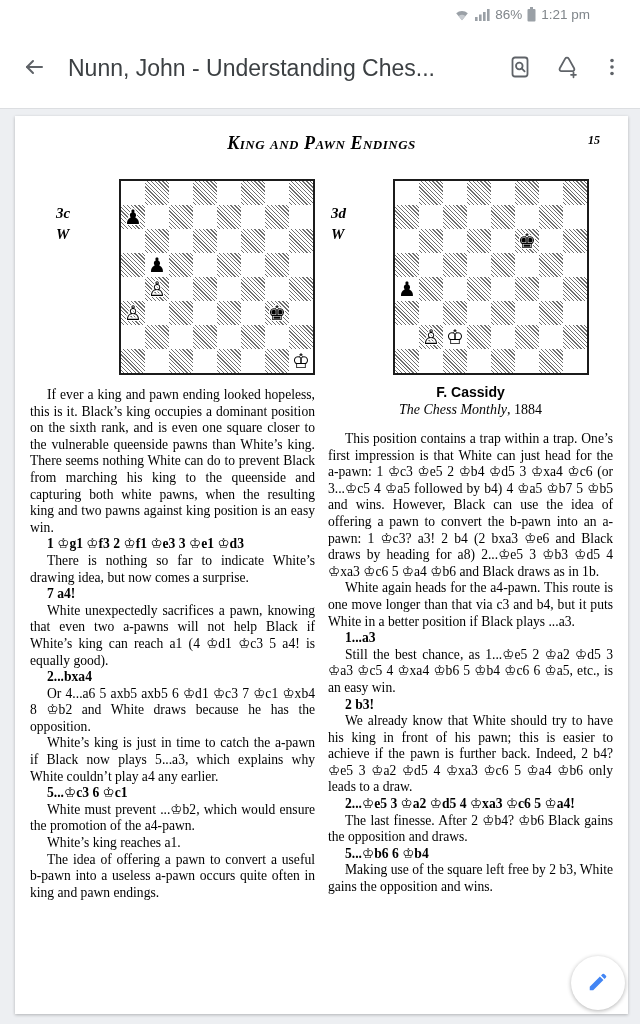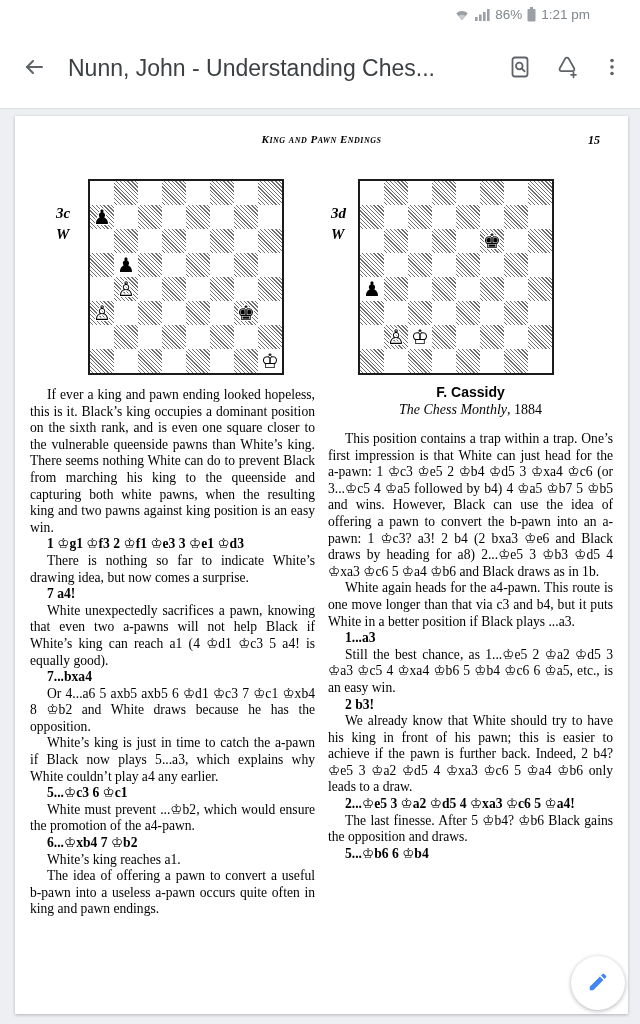--- a/index.html
+++ b/index.html
@@ -24,30 +24,30 @@
 
   
   .content-bg{position:absolute;top:108px;left:0;right:0;bottom:0;background:#edeff2;
               border-top:1px solid #dcdee1;}
   .page{position:absolute;top:7px;left:15px;width:613px;height:898px;background:#ffffff;
         box-shadow:0 1px 3px rgba(0,0,0,.25);overflow:hidden;
         font-family:"Liberation Serif","DejaVu Sans",serif;color:#000;}
 
   .page-header{position:relative;margin-top:17px;height:22px;}
   .page-header .chapter{position:absolute;left:0;right:0;text-align:center;
-        font-style:italic;font-weight:bold;font-variant:small-caps;font-size:11px;
+        font-style:italic;font-weight:bold;font-variant:small-caps;font-size:18px;
         letter-spacing:.5px;}
   .page-header .pagenum{position:absolute;right:28px;top:0;font-style:italic;
         font-weight:bold;font-size:12px;}
 
   .columns{display:flex;gap:13px;padding:0 15px;}
   .column{width:285px;}
 
   
-  .diagram-block{display:flex;margin-top:24px;}
+  .diagram-block{display:flex;margin-top:24px;gap:35px;}
   .diagram-label{font-style:italic;font-weight:bold;font-size:15px;line-height:21px;
                  padding-top:24px;}
   .col-left .diagram-label{width:58px;padding-left:26px;box-sizing:border-box;}
   .col-right .diagram-label{width:30px;padding-left:3px;box-sizing:border-box;}
   .board{display:grid;grid-template-columns:repeat(8,24px);grid-auto-rows:24px;
          border:2px solid #1b1b1b;width:192px;background:#fff;}
   .sq{position:relative;}
   .sq.dark{background:repeating-linear-gradient(45deg,#ffffff 0 1.8px,#6f6f6f 1.8px 2.7px);}
   .piece{display:block;width:24px;height:24px;font-family:"DejaVu Sans",sans-serif;
          font-size:20px;line-height:24px;text-align:center;color:#000;
@@ -235,26 +235,25 @@
                   <span class="piece">♔</span>
                 </div>
               </div>
           </div>
           <div class="textflow">
               <p class="para">If ever a king and pawn ending looked hopeless, this is it. Black’s king occupies a dominant position on the sixth rank, and is even one square closer to the vulnerable queenside pawns than White’s king. There seems nothing White can do to prevent Black from marching his king to the queenside and capturing both white pawns, when the resulting king and two pawns against king position is an easy win.</p>
               <p class="move">1 ♔g1 ♔f3 2 ♔f1 ♔e3 3 ♔e1 ♔d3</p>
               <p class="para">There is nothing so far to indicate White’s drawing idea, but now comes a surprise.</p>
               <p class="move">7 a4!</p>
               <p class="para">White unexpectedly sacrifices a pawn, knowing that even two a-pawns will not help Black if White’s king can reach a1 (4 ♔d1 ♔c3 5 a4! is equally good).</p>
-              <p class="move">7...bxa4</p>
+              <p class="move">2...bxa4</p>
               <p class="para">Or 4...a6 5 axb5 axb5 6 ♔d1 ♔c3 7 ♔c1 ♔xb4 8 ♔b2 and White draws because he has the opposition.</p>
               <p class="para">White’s king is just in time to catch the a-pawn if Black now plays 5...a3, which explains why White couldn’t play a4 any earlier.</p>
               <p class="move">5...♔c3 6 ♔c1</p>
               <p class="para">White must prevent ...♔b2, which would ensure the promotion of the a4-pawn.</p>
-              <p class="move">6...♔xb4 7 ♔b2</p>
               <p class="para">White’s king reaches a1.</p>
               <p class="para">The idea of offering a pawn to convert a useful b-pawn into a useless a-pawn occurs quite often in king and pawn endings.</p>
             </div>
         </div>
 
         <div class="column col-right">
           <div class="diagram-block">
             <div class="diagram-label">
               <div>3d</div>
               <div>W</div>
@@ -339,22 +338,23 @@
             <div class="cap-src"><i>The Chess Monthly</i><span>, 1884</span></div>
           </div>
           <div class="textflow">
               <p class="para">This position contains a trap within a trap. One’s first impression is that White can just head for the a-pawn: 1 ♔c3 ♔e5 2 ♔b4 ♔d5 3 ♔xa4 ♔c6 (or 3...♔c5 4 ♔a5 followed by b4) 4 ♔a5 ♔b7 5 ♔b5 and wins. However, Black can use the idea of offering a pawn to convert the b-pawn into an a-pawn: 1 ♔c3? a3! 2 b4 (2 bxa3 ♔e6 and Black draws by heading for a8) 2...♔e5 3 ♔b3 ♔d5 4 ♔xa3 ♔c6 5 ♔a4 ♔b6 and Black draws as in 1b.</p>
               <p class="para">White again heads for the a4-pawn. This route is one move longer than that via c3 and b4, but it puts White in a better position if Black plays ...a3.</p>
               <p class="move">1...a3</p>
               <p class="para">Still the best chance, as 1...♔e5 2 ♔a2 ♔d5 3 ♔a3 ♔c5 4 ♔xa4 ♔b6 5 ♔b4 ♔c6 6 ♔a5, etc., is an easy win.</p>
               <p class="move">2 b3!</p>
               <p class="para">We already know that White should try to have his king in front of his pawn; this is easier to achieve if the pawn is further back. Indeed, 2 b4? ♔e5 3 ♔a2 ♔d5 4 ♔xa3 ♔c6 5 ♔a4 ♔b6 only leads to a draw.</p>
               <p class="move">2...♔e5 3 ♔a2 ♔d5 4 ♔xa3 ♔c6 5 ♔a4!</p>
-              <p class="para">The last finesse. After 5 ♔b4? ♔b6 Black gains the opposition and draws.</p>
+              <p class="para">The last finesse. After 2 ♔b4? ♔b6 Black gains the opposition and draws.</p>
               <p class="move">5...♔b6 6 ♔b4</p>
+              <p class="para">Making use of the square left free by 2 b3, White gains the opposition and wins.</p>
             </div>
         </div>
 
       </div>
     </div>
   </div>
 
   <button class="fab">
     <span>
       <svg width="22" height="22" viewBox="0 0 24 24" fill="#4285f4">

